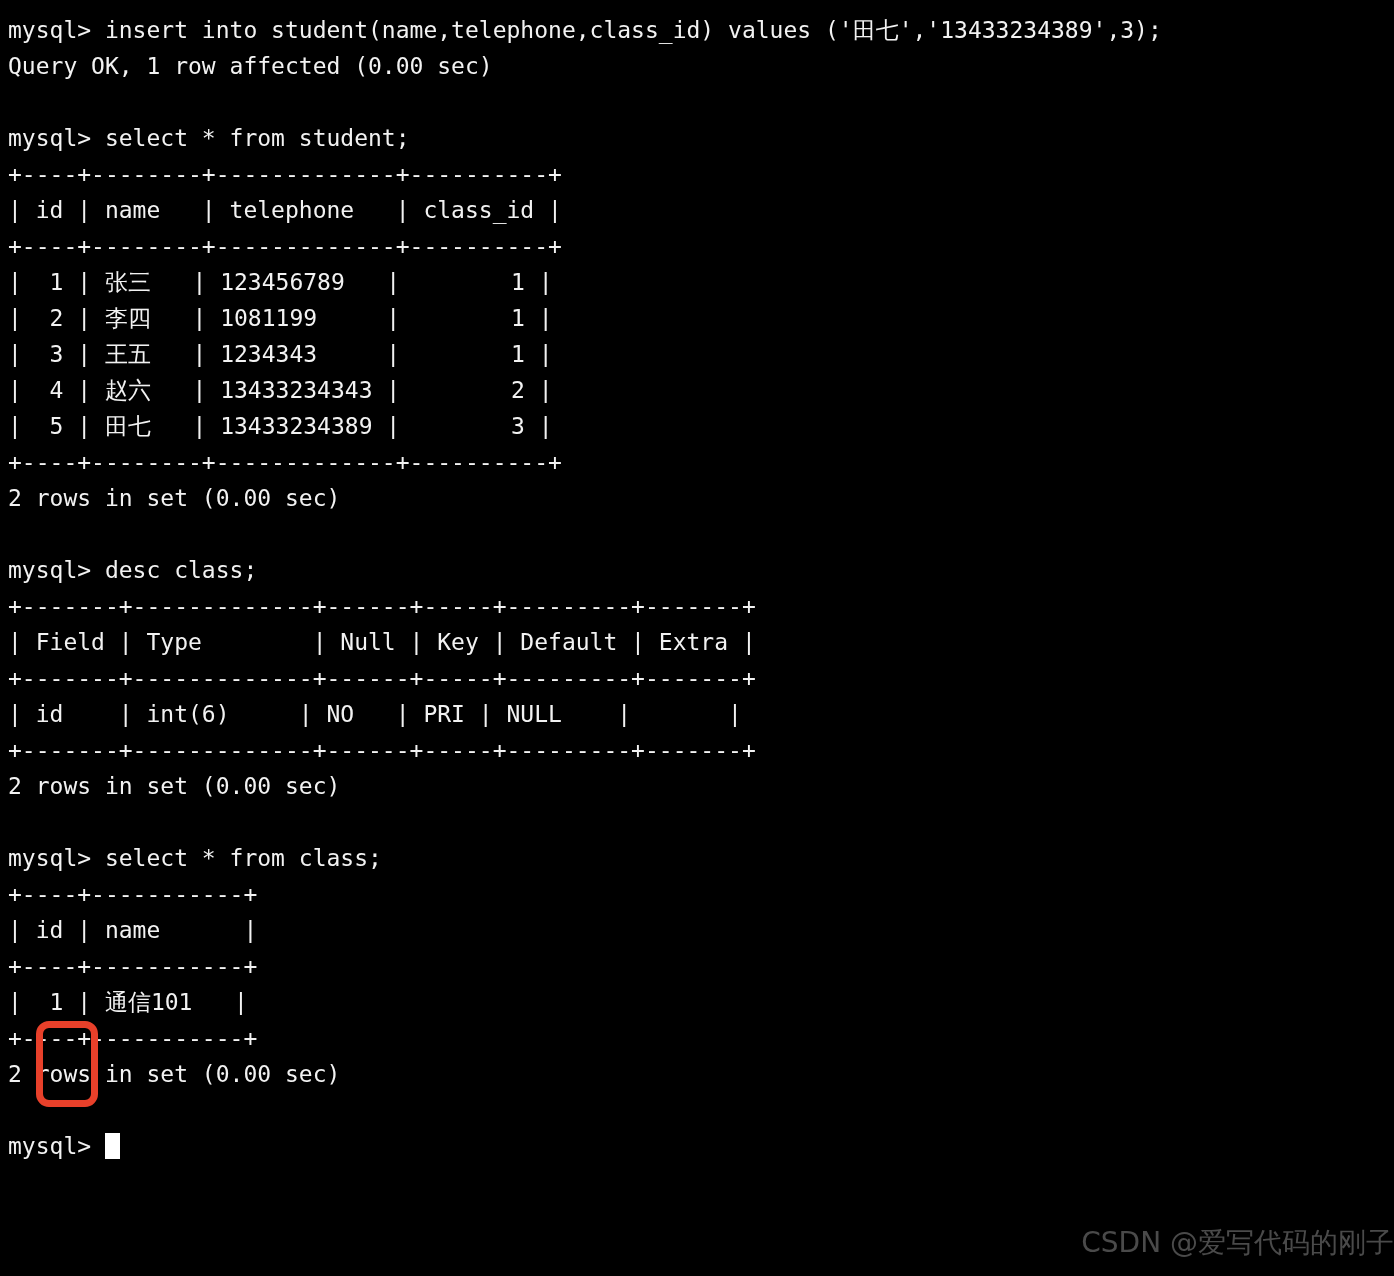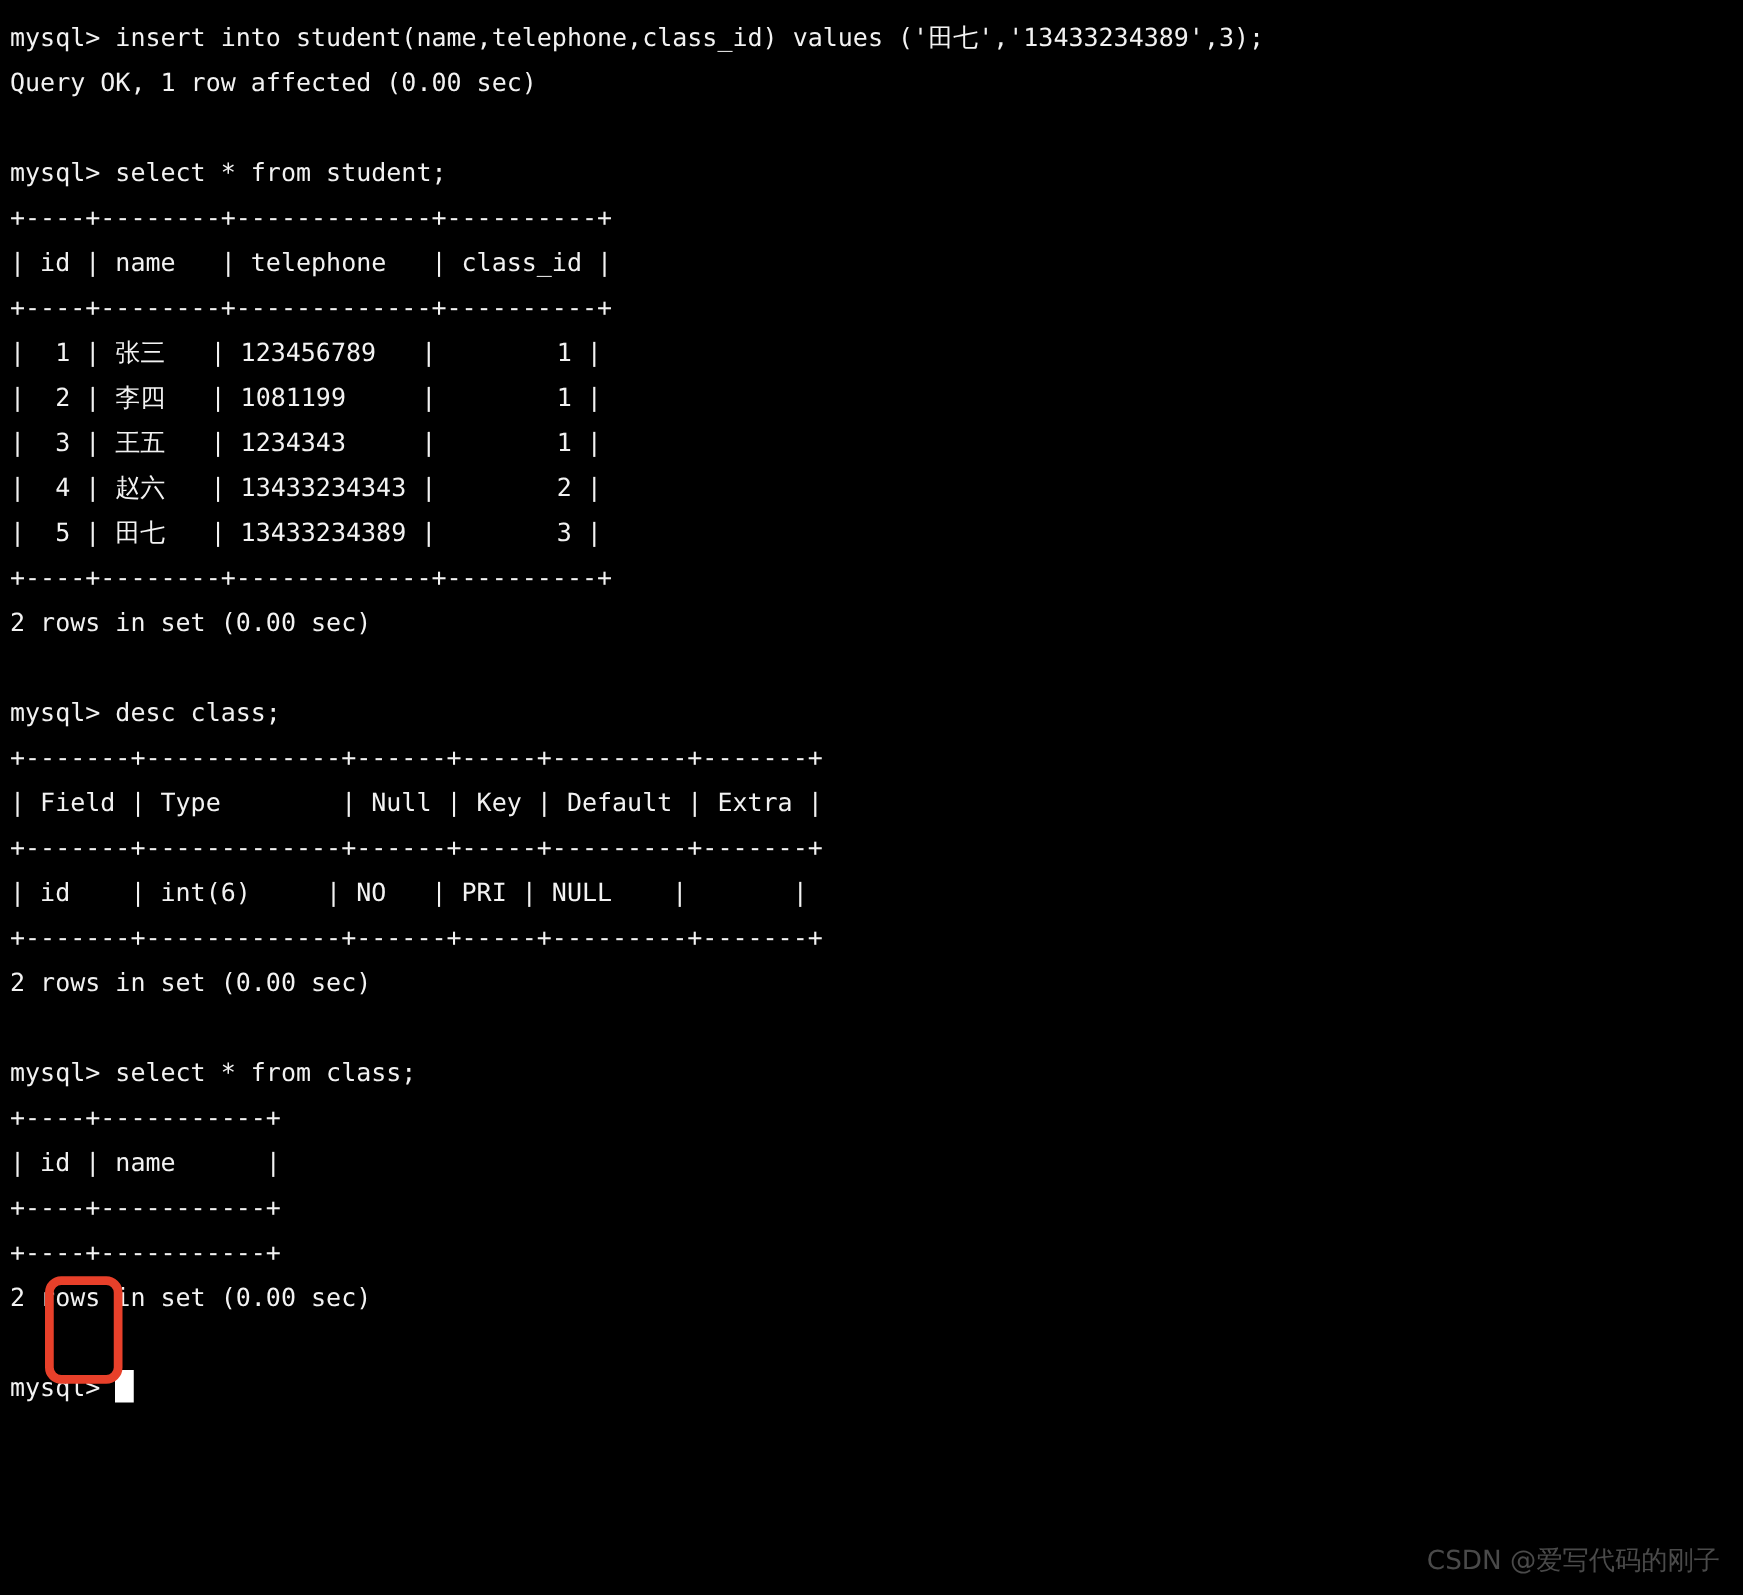--- a/index.html
+++ b/index.html
@@ -15,21 +15,21 @@
     font-family: "DejaVu Sans Mono", "Liberation Mono", monospace;
   }
   #terminal {
     position: absolute;
     left: 8px;
     top: 12px;
     width: 1380px;
   }
   .line {
     font-family: "DejaVu Sans Mono", "Liberation Mono", monospace;
-    font-size: 20px;
+    font-size: 23px;
     line-height: 36px;
     color: #f2f2f2;
     white-space: pre;
     letter-spacing: 0px;
     height: 36px;
   }
   .line.blank {
     color: transparent;
   }
   .cursor {
@@ -45,24 +45,24 @@
     top: 1021px;
     width: 62px;
     height: 86px;
     border: 7px solid #e8402a;
     border-radius: 13px;
     box-sizing: border-box;
     pointer-events: none;
   }
   #watermark {
     position: absolute;
-    right: 18px;
+    right: 0;
     bottom: 14px;
     font-family: "DejaVu Sans", "Liberation Sans", sans-serif;
-    font-size: 21px;
+    font-size: 28px;
     color: #4a4a4a;
     white-space: pre;
   }
 </style>
 </head>
 <body>
 
 <div id="terminal">
     <div class="line">mysql&gt; insert into student(name,telephone,class_id) values ('田七','13433234389',3);</div>
     <div class="line">Query OK, 1 row affected (0.00 sec)</div>
@@ -84,20 +84,21 @@
     <div class="line">| Field | Type        | Null | Key | Default | Extra |</div>
     <div class="line">+-------+-------------+------+-----+---------+-------+</div>
     <div class="line">| id    | int(6)     | NO   | PRI | NULL    |       |</div>
     <div class="line">+-------+-------------+------+-----+---------+-------+</div>
     <div class="line">2 rows in set (0.00 sec)</div>
     <div class="line blank"></div>
     <div class="line">mysql&gt; select * from class;</div>
     <div class="line">+----+-----------+</div>
     <div class="line">| id | name      |</div>
     <div class="line">+----+-----------+</div>
+    <div class="line">|  1 | 通信101   |</div>
     <div class="line">+----+-----------+</div>
     <div class="line">2 rows in set (0.00 sec)</div>
     <div class="line blank"></div>
     <div class="line">mysql&gt; <span class="cursor"></span></div>
   </div>
 
 <div id="highlight-box"></div>
 
 <div id="watermark">CSDN @爱写代码的刚子</div>
 

